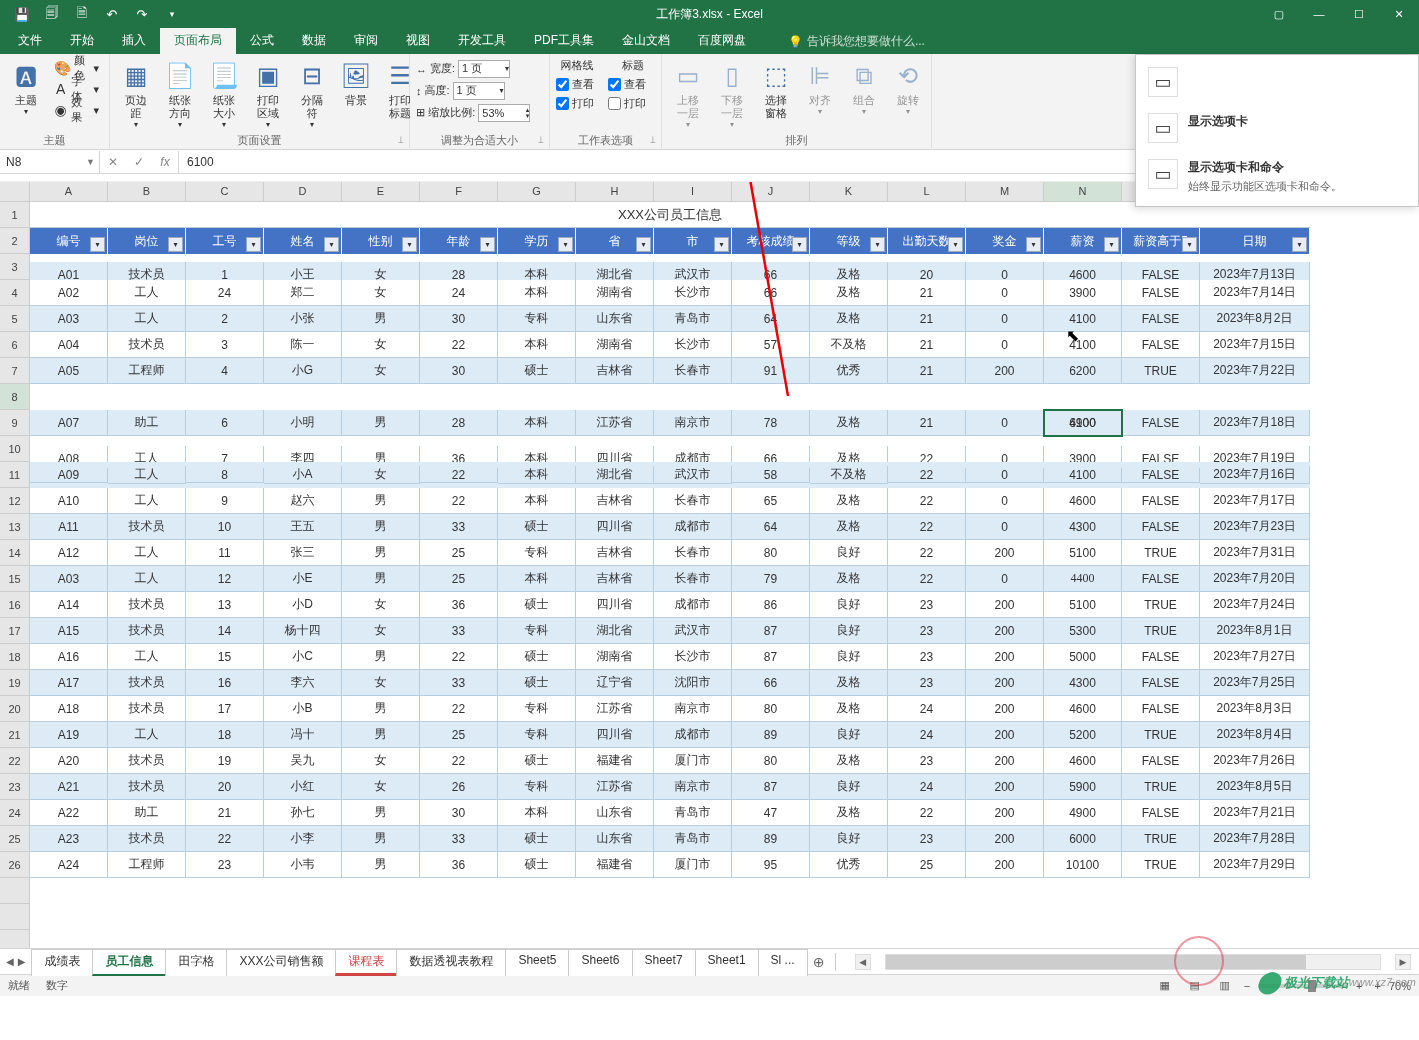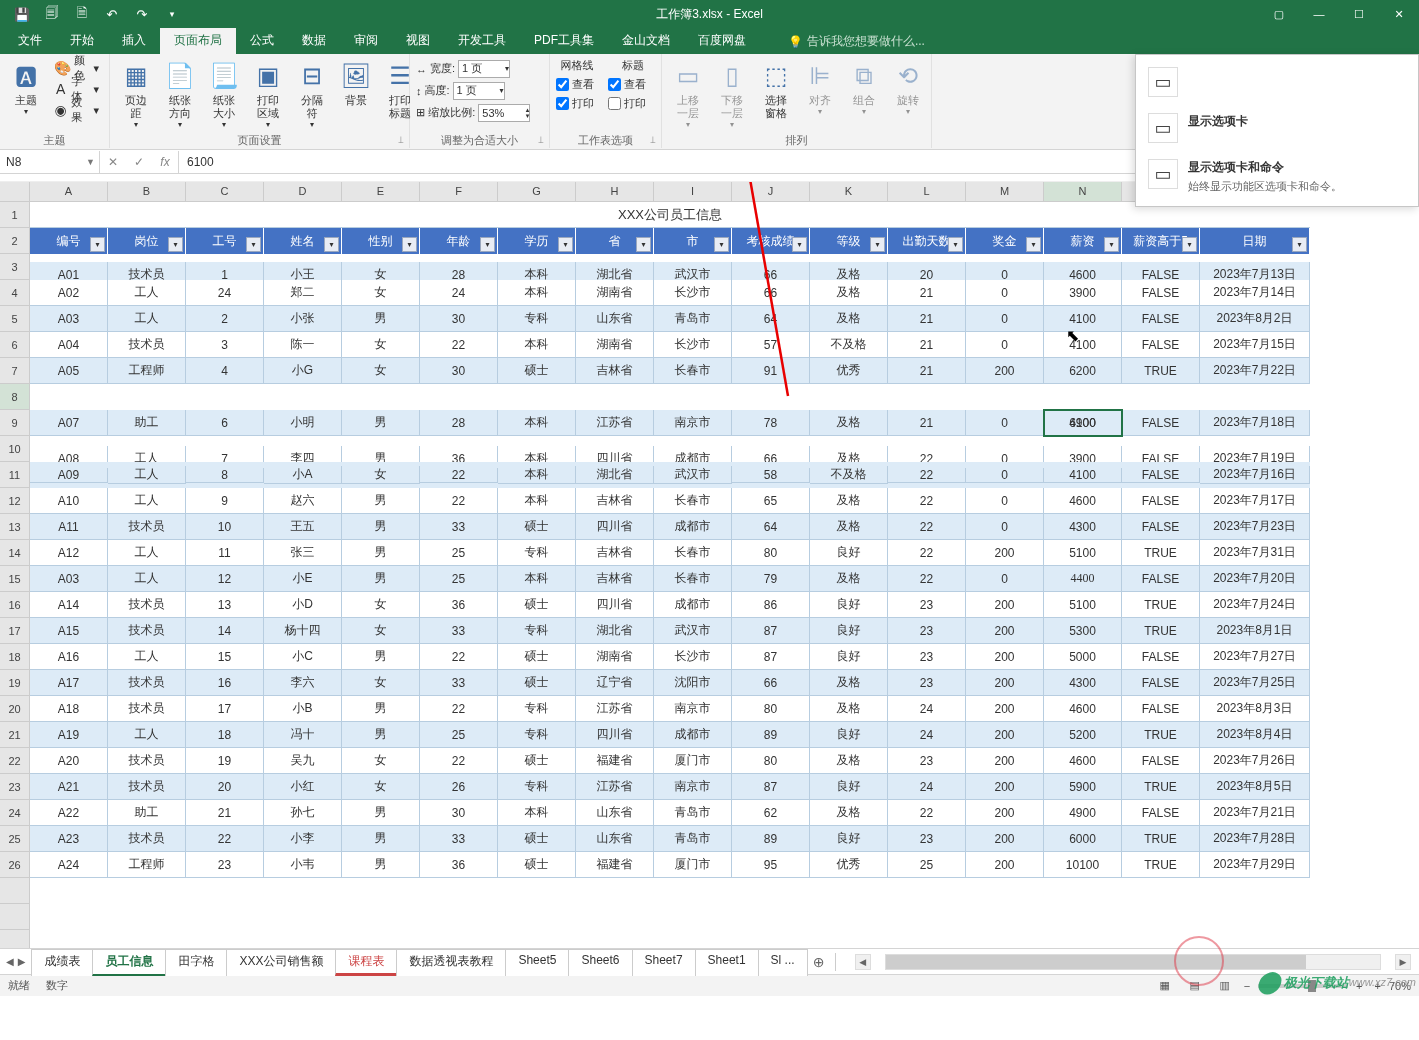--- a/index.html
+++ b/index.html
@@ -845,21 +845,21 @@
           <div class="data-row odd" style="top: 598px;">
             <div class="td" style="width: 78px;">A22</div>
             <div class="td" style="width: 78px;">助工</div>
             <div class="td" style="width: 78px;">21</div>
             <div class="td" style="width: 78px;">孙七</div>
             <div class="td" style="width: 78px;">男</div>
             <div class="td" style="width: 78px;">30</div>
             <div class="td" style="width: 78px;">本科</div>
             <div class="td" style="width: 78px;">山东省</div>
             <div class="td" style="width: 78px;">青岛市</div>
-            <div class="td" style="width: 78px;">62</div>
+            <div class="td" style="width: 78px;">47</div>
             <div class="td" style="width: 78px;">及格</div>
             <div class="td" style="width: 78px;">22</div>
             <div class="td" style="width: 78px;">200</div>
             <div class="td" style="width: 78px;">4900</div>
             <div class="td" style="width: 78px;">FALSE</div>
             <div class="td" style="width: 110px;">2023年7月21日</div>
           </div>
           <div class="data-row even" style="top: 624px;">
             <div class="td" style="width: 78px;">A23</div>
             <div class="td" style="width: 78px;">技术员</div>

